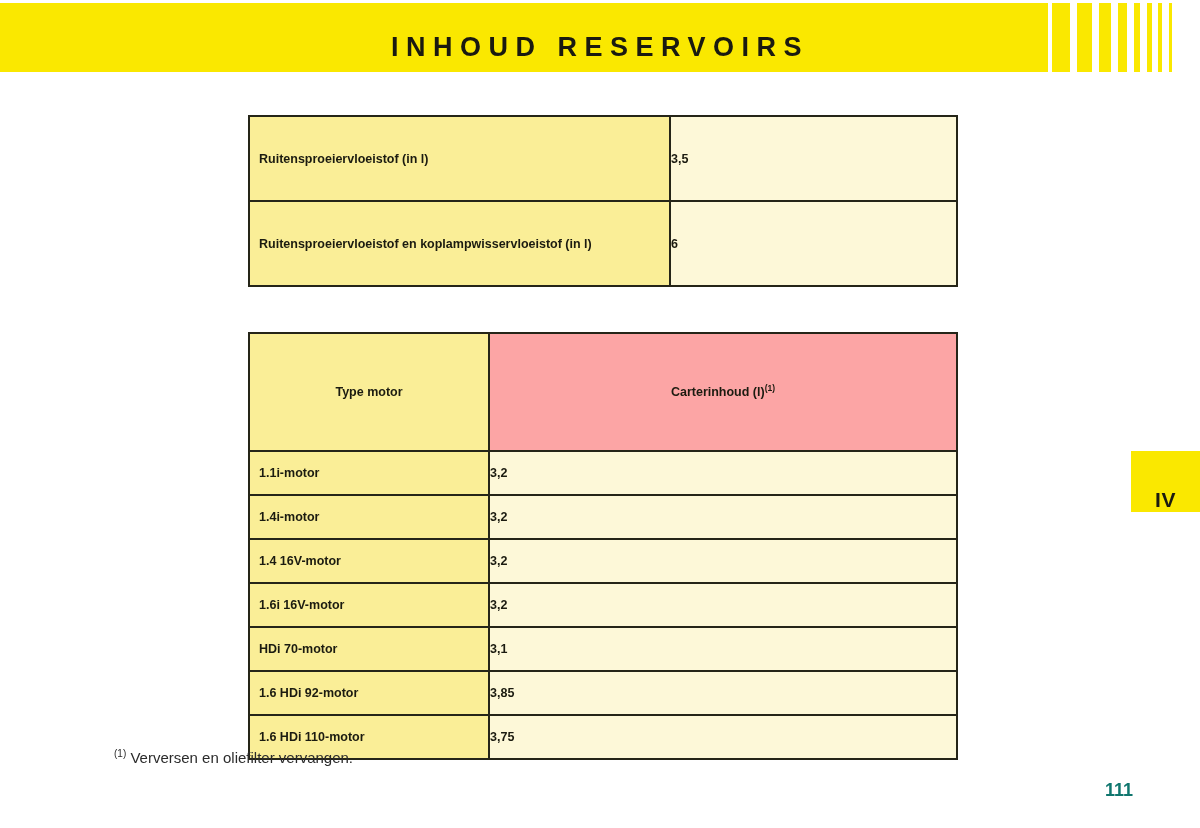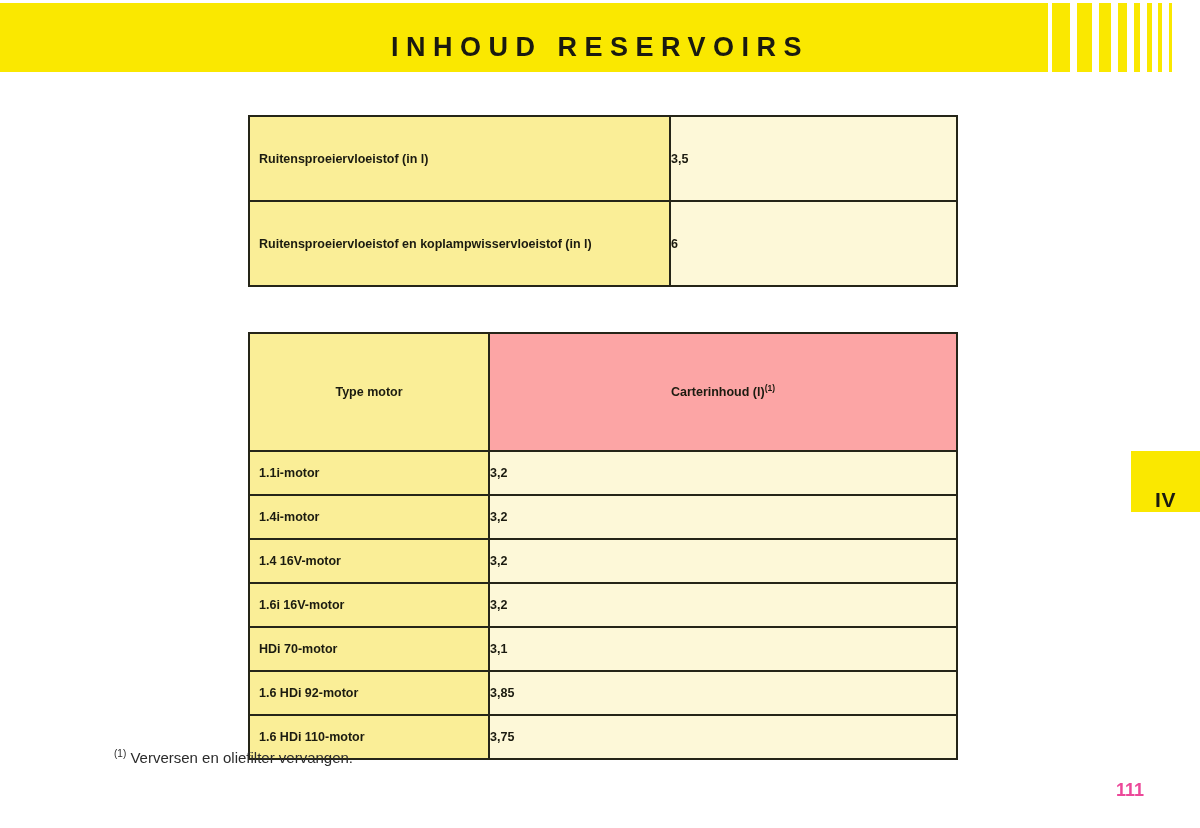--- a/index.html
+++ b/index.html
@@ -154,24 +154,24 @@
     vertical-align: super;
     line-height: 0;
   }
 
   
   #page-number {
     position: absolute;
     left: 1105px;
     top: 780px;
     width: 50px;
-    text-align: center;
+    text-align: left;
     font-size: 18px;
     font-weight: bold;
-    color: #ec4899;
+    color: #0f766e;
   }
 </style>
 </head>
 <body>
 
 <div id="header-banner"></div>
 
 <div class="banner-stripe bs1"></div>
 <div class="banner-stripe bs2"></div>
 <div class="banner-stripe bs3"></div>

